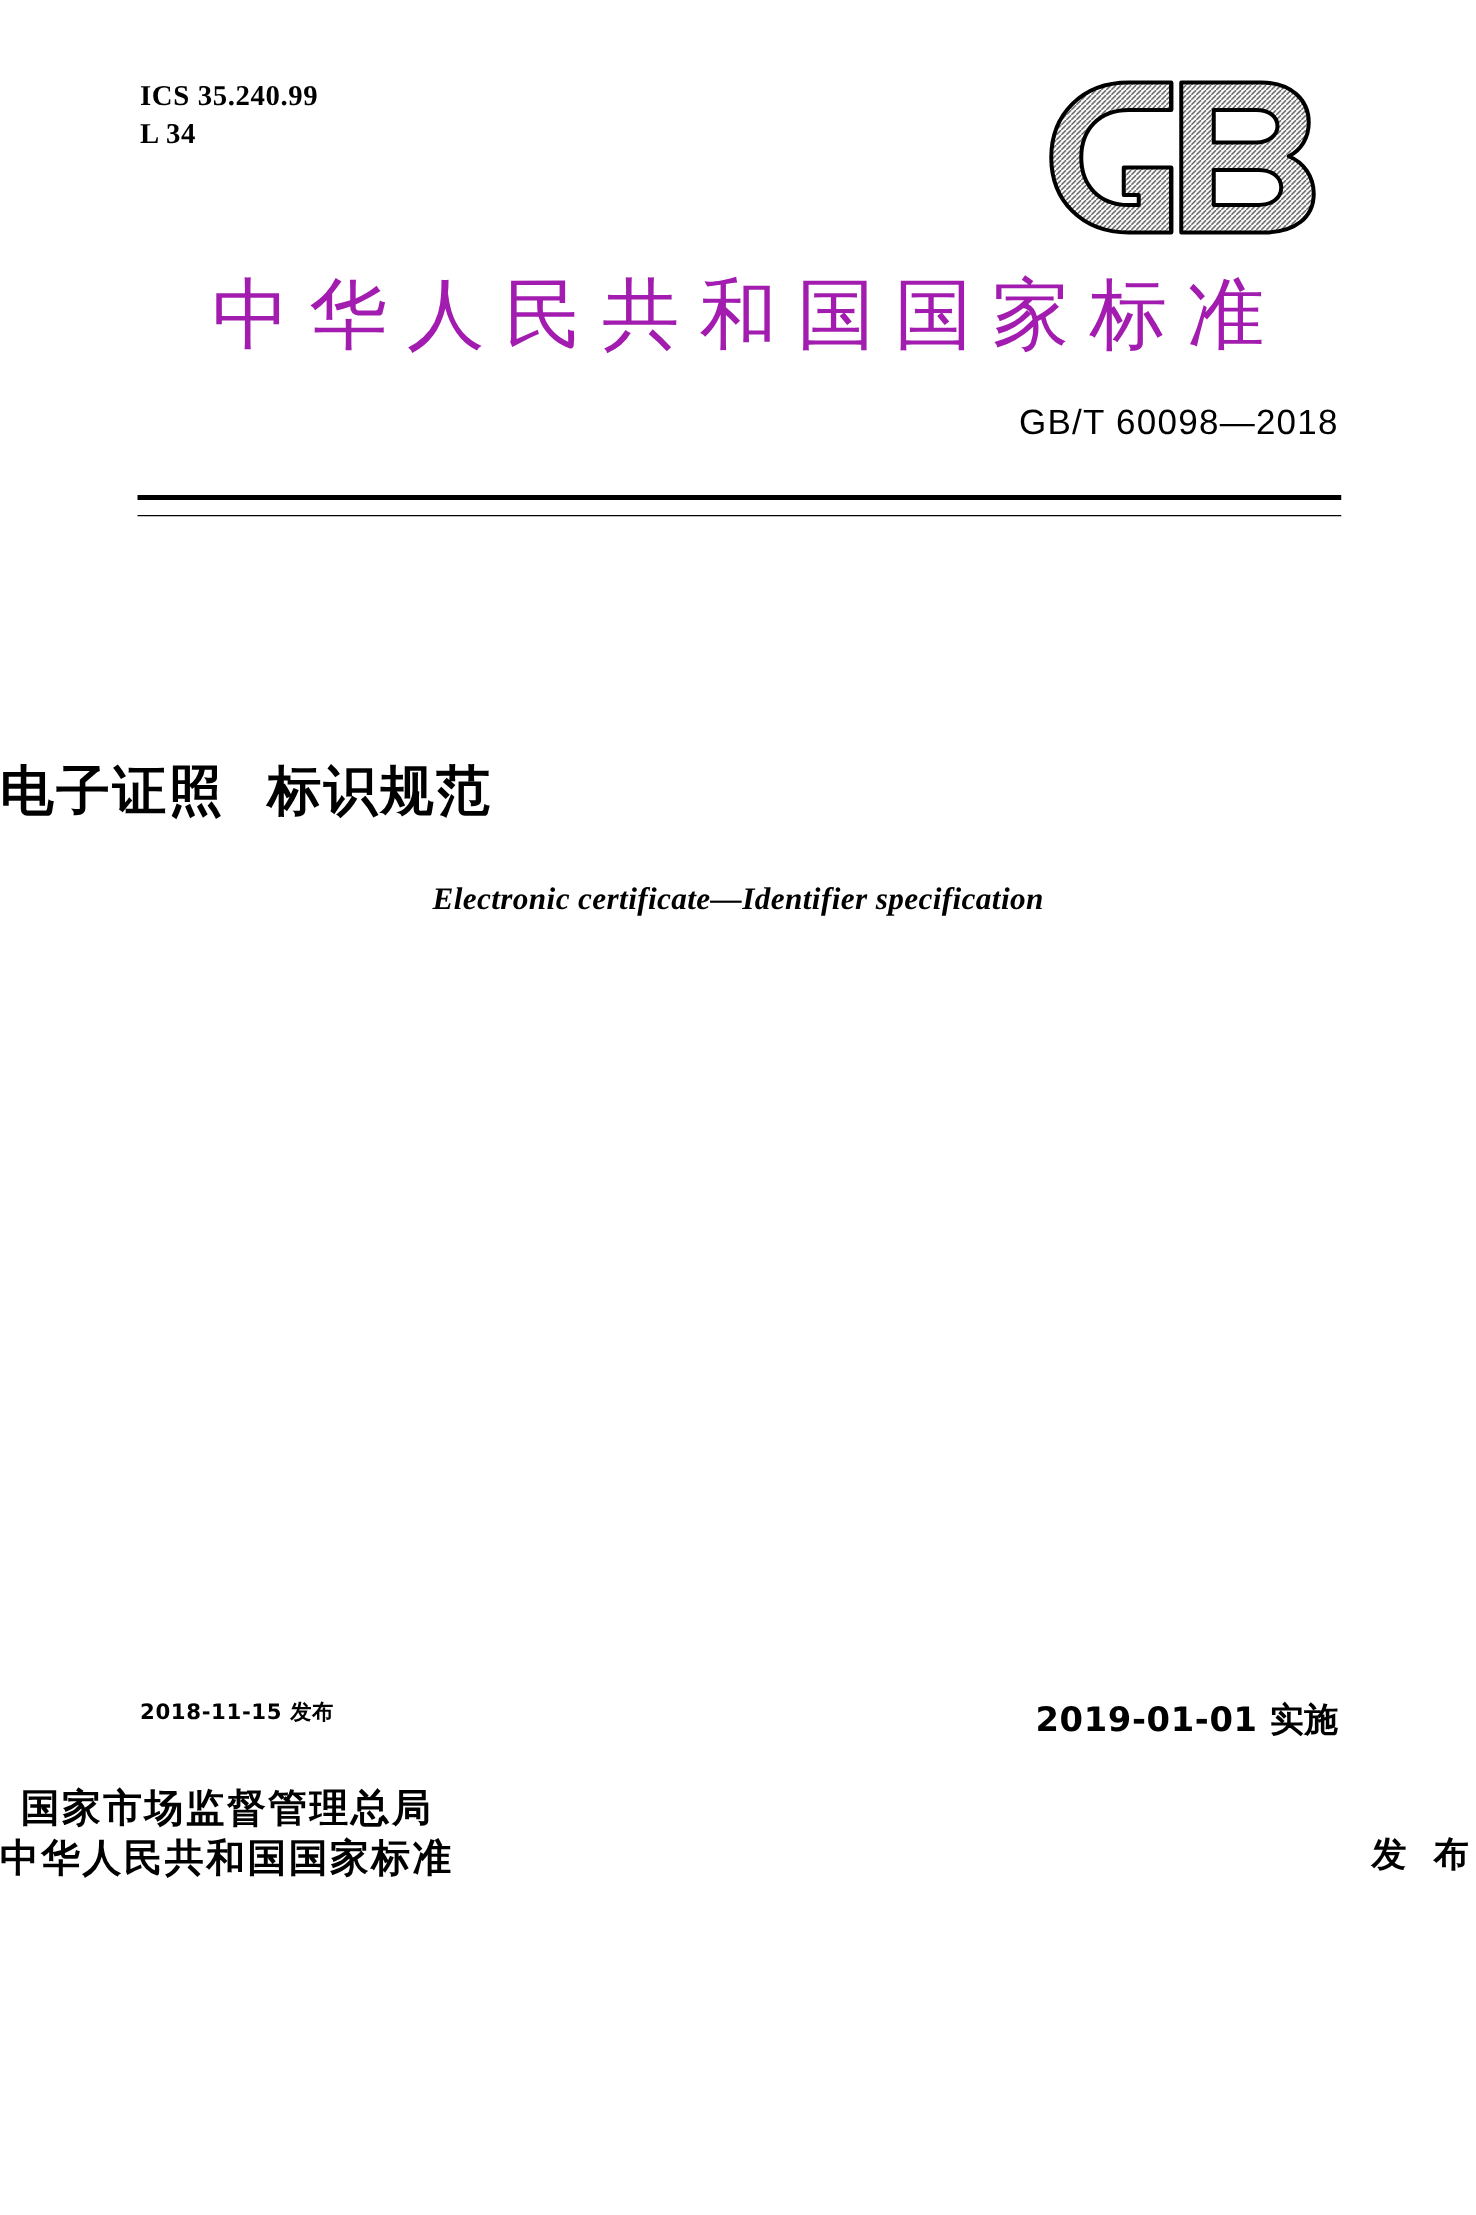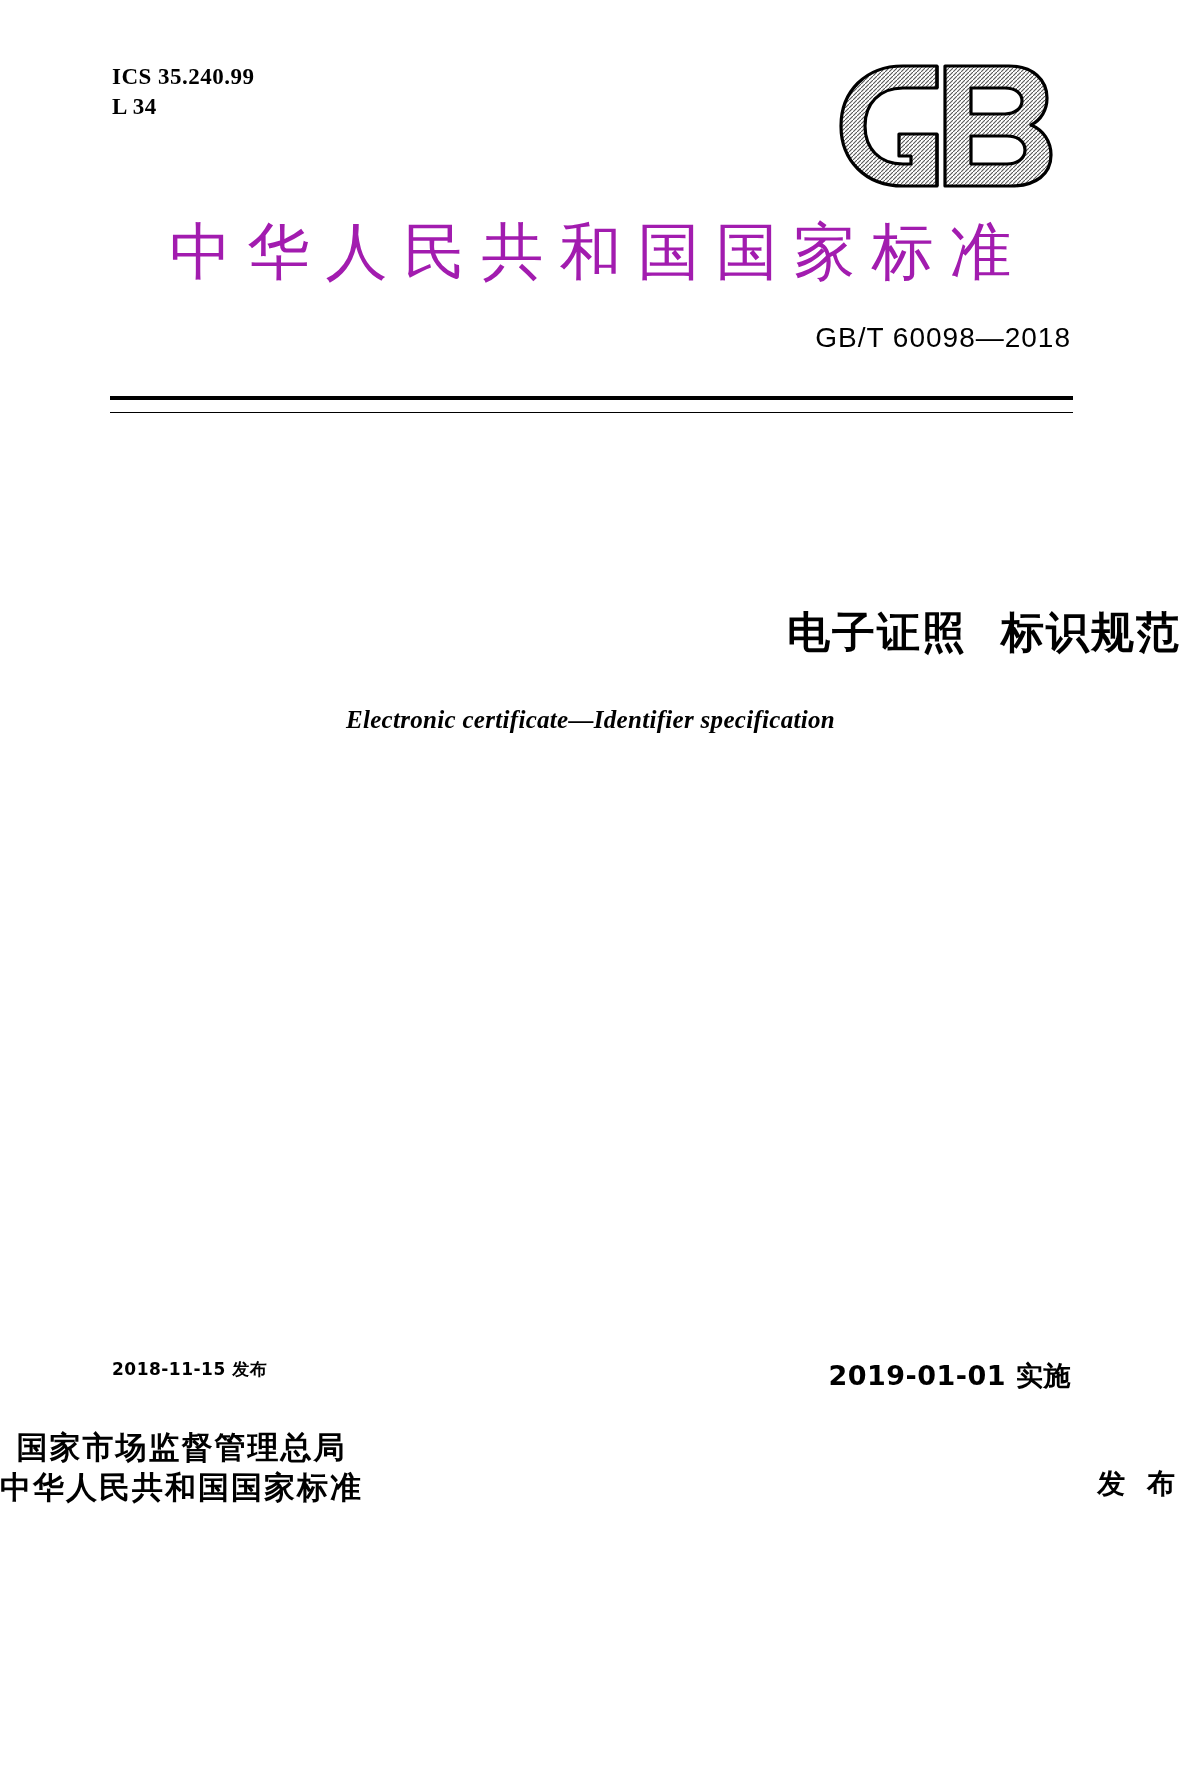--- a/index.html
+++ b/index.html
@@ -85,21 +85,21 @@
     top: 412px;
     height: 1px;
     background: #000;
   }
 
   
   .doc-title-cn {
     position: absolute;
     left: 0; right: 0;
     top: 604px;
-    text-align: right;
+    text-align: left;
     font-family: "DejaVu Sans", sans-serif;
     font-weight: bold;
     font-size: 43px;
     letter-spacing: 2px;
     white-space: pre;
   }
   .doc-title-en {
     position: absolute;
     left: 0; right: 0;
     top: 706px;

